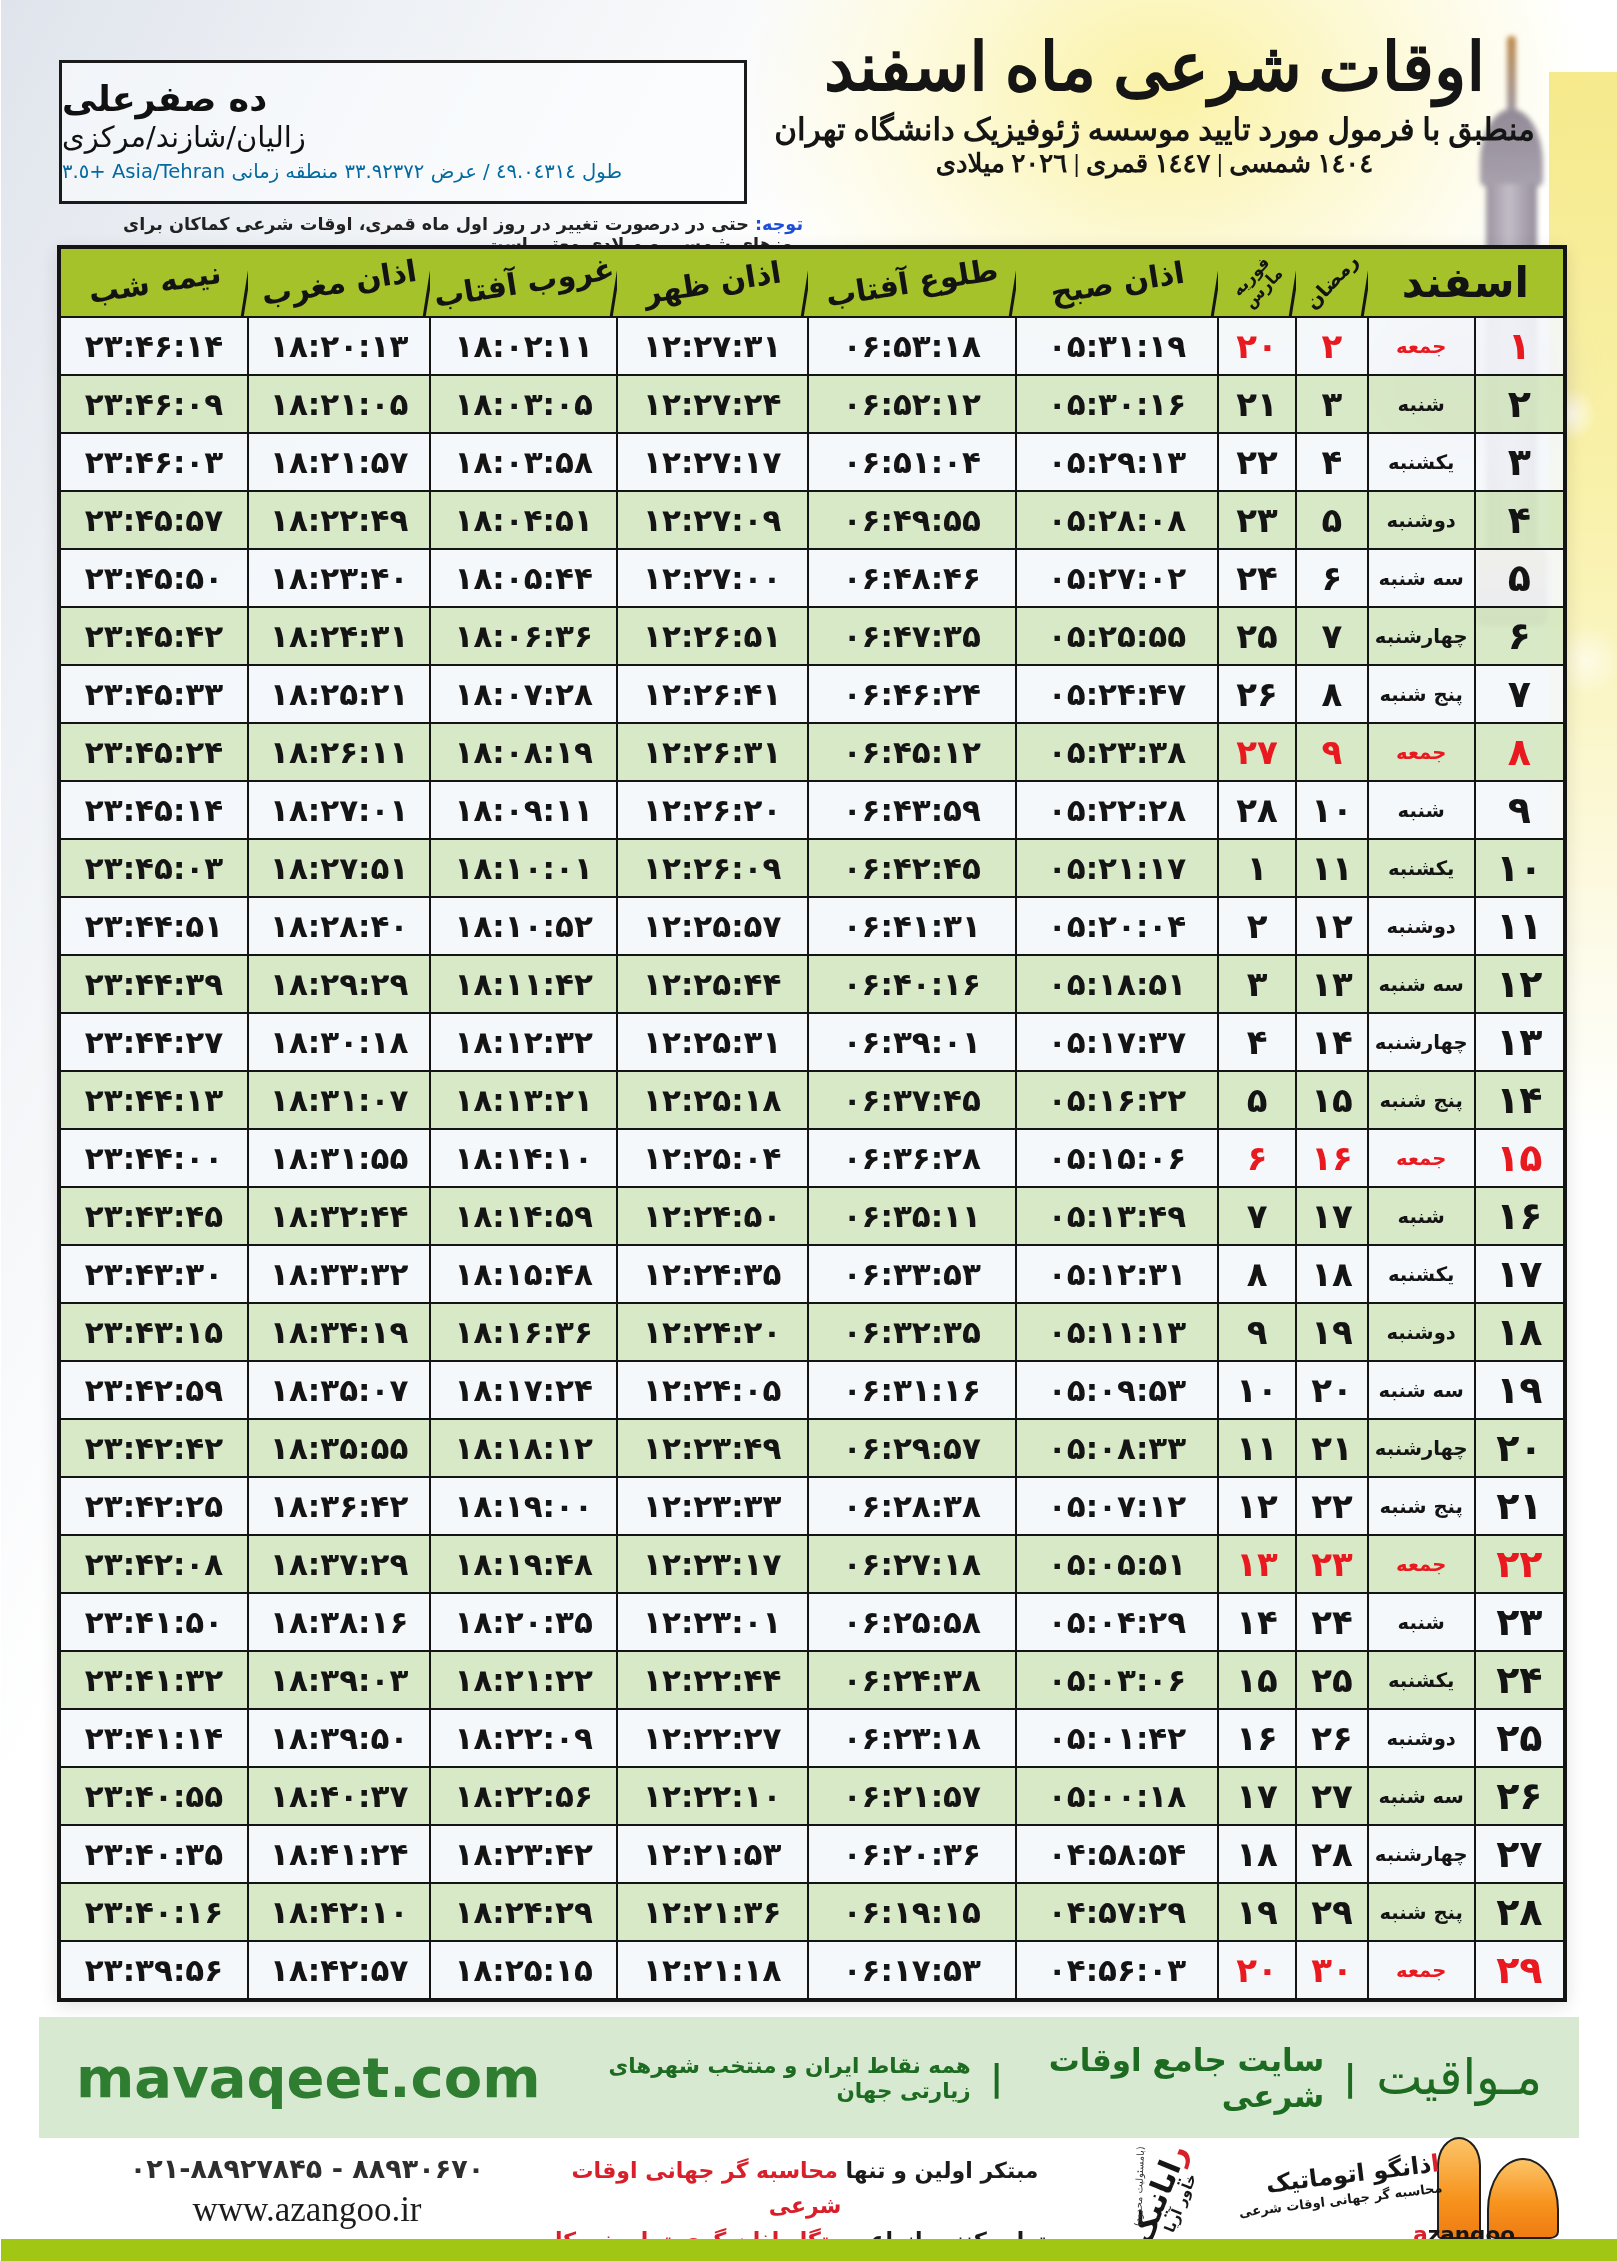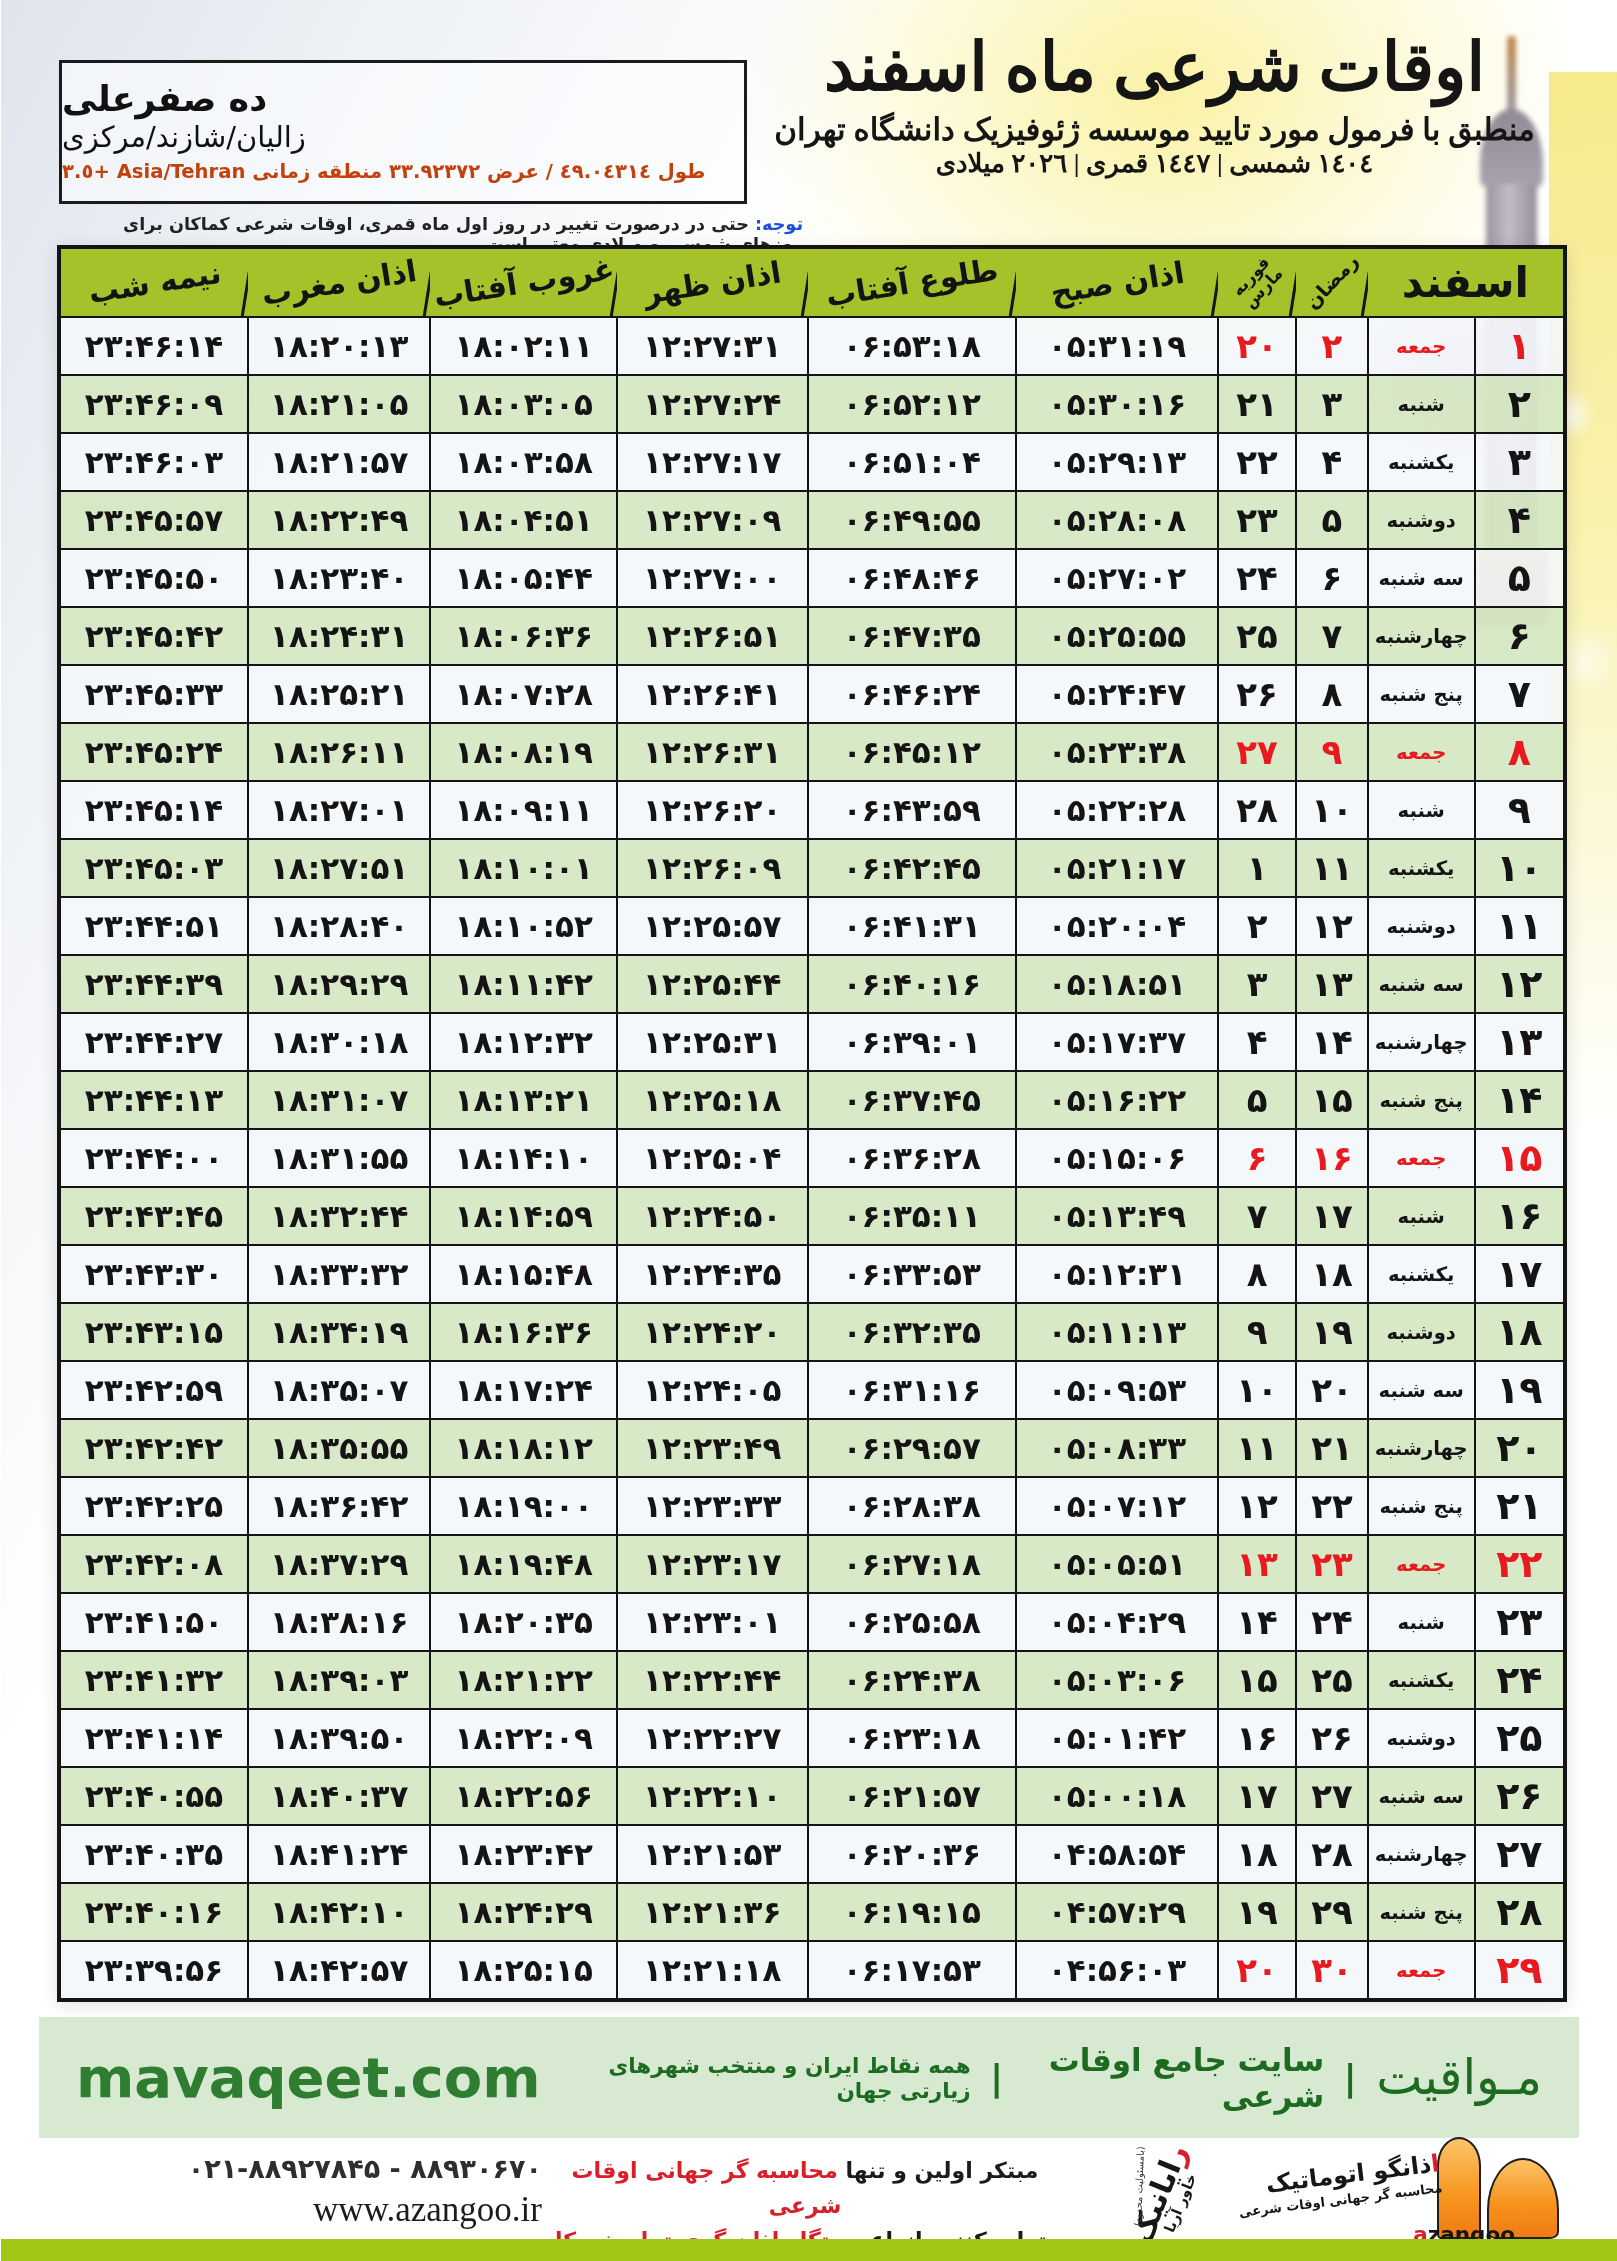--- a/index.html
+++ b/index.html
@@ -28,21 +28,21 @@
   .bg-minaret .shaft{width:51px;height:365px;margin:-2.6px auto 0;background:linear-gradient(90deg,#8a8292,#b9b2c0 45%,#837b8b);}
   .bg-minaret .base{width:72px;height:78px;margin:-1.3px auto 0;background:linear-gradient(180deg,#c5a75c,#9d8a99);border-radius:6.5px;}
   .bg-dome-glow{right:39px;top:281px;width:235px;height:196px;z-index:0;filter:blur(17px);opacity:.55;
     background:radial-gradient(closest-side,#c3aed0 0%,#d9c8df 55%,rgba(255,255,255,0) 100%);}
   
   .loc-box{left:59px;top:60px;width:682px;height:138px;z-index:2;
     border:3.3px solid #1b1b1b;background:rgba(252,253,255,.6);
     display:flex;flex-direction:column;justify-content:center;align-items:flex-end;gap:3.9px;text-align:center;}
   .loc-name{font-size:35px;font-weight:bold;color:#111;line-height:1.05;}
   .loc-region{font-size:29px;font-weight:normal;color:#111;line-height:1.05;}
-  .loc-coords{font-size:19.6px;font-weight:bold;color:#c2410c;margin-top:3.9px;}
+  .loc-coords{font-size:19.6px;font-weight:normal;color:#0369a1;margin-top:3.9px;}
   .title-wrap{left:750px;top:26px;width:809px;z-index:2;text-align:center;color:#151515;font-family:Liberation Serif, serif;}
   .main-title{font-size:67px;font-weight:bold;margin:0;line-height:1.25;}
   .sub-title{font-size:31px;font-weight:bold;margin-top:1.3px;}
   .year-line{font-size:26px;font-weight:bold;margin-top:0;}
   .notice{left:59px;top:214px;width:744px;z-index:2;font-size:17.6px;font-weight:bold;color:#222;text-align:right;}
   .notice .red{color:#1d4ed8;}
   
   table.times{left:57px;top:245px;width:1510px;z-index:2;position:absolute;
     border-collapse:collapse;table-layout:fixed;border:4.6px solid #141414;
     box-shadow:0 3.9px 17px rgba(0,0,0,.12);}
@@ -65,21 +65,21 @@
   
   .band{left:39px;top:2017px;width:1540px;height:121px;z-index:2;background:#d8e9d1;
     display:flex;align-items:center;padding:0 37px;box-sizing:border-box;gap:19.6px;color:#1d6b21;}
   .band .brand{font-size:49px;font-weight:normal;}
   .band .sep{font-size:35px;font-weight:bold;}
   .band .desc{font-size:31px;font-weight:bold;}
   .band .coverage{font-size:21.5px;font-weight:bold;}
   .band .spacer{flex:1;}
   .band .url{font-size:56px;font-weight:bold;color:#2e7d31;direction:ltr;}
   
-  .phones-block{left:98px;top:2153px;width:444px;z-index:2;text-align:right;color:#2e2e2e;}
+  .phones-block{left:85px;top:2153px;width:444px;z-index:2;text-align:center;color:#2e2e2e;}
   .phones{font-size:27px;font-weight:bold;direction:ltr;letter-spacing:1.3px;}
   .azangoo-url{font-size:35px;font-family:Liberation Serif, serif;color:#1c1c1c;margin-top:6px;direction:ltr;}
   .mid-lines{left:541px;top:2153px;width:528px;z-index:2;text-align:center;font-size:22px;font-weight:bold;line-height:1.6;color:#1b1b1b;}
   .mid-lines .red{color:#d81f2a;}
   .rayanik{left:1076px;top:2146px;width:170px;height:98px;z-index:2;}
   .rayanik .rot-block{transform:rotate(-68deg) translate(0,0);transform-origin:50% 50%;text-align:center;margin-top:19.6px;}
   .rayanik .name{font-size:30px;font-weight:bold;color:#161616;line-height:1;}
   .rayanik .name .red{color:#d81f2a;}
   .rayanik .sub{font-size:14.4px;font-weight:bold;color:#161616;}
   .rayanik .note{font-size:9.8px;color:#333;transform:rotate(-20deg);margin-bottom:1.3px;}

